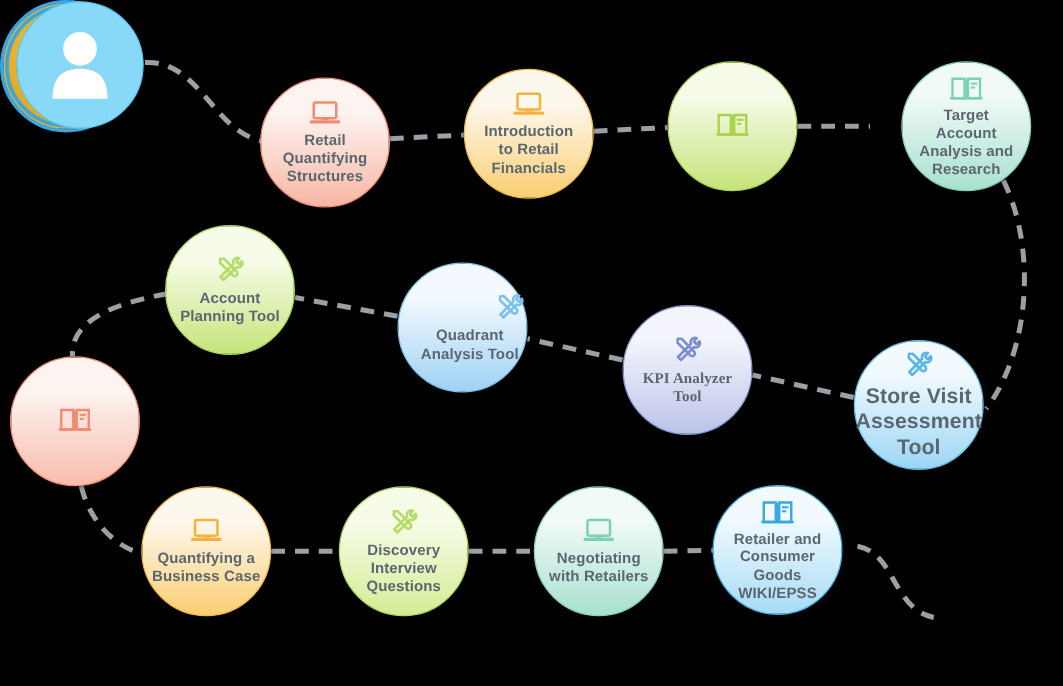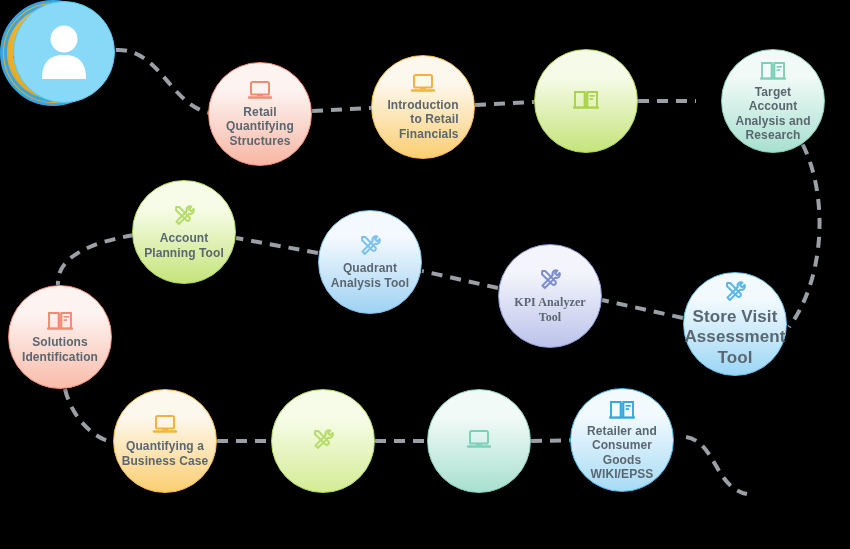--- a/index.html
+++ b/index.html
@@ -153,21 +153,21 @@
       <div class="node" style="left: 208px; top: 62px; width: 104px; height: 104px; background: linear-gradient(rgb(253, 244, 241) 0%, rgb(253, 244, 241) 26%, rgb(247, 182, 164) 100%); border: 1.5px solid rgb(239, 143, 119);">
         <span class="nicon"><svg width="26" height="22" viewBox="0 0 26 22">
             <rect x="4" y="2" width="18" height="12.5" rx="1.6" fill="none" stroke="#f08a70" stroke-width="2"></rect>
             <rect x="0.8" y="16.2" width="24.4" height="2.6" rx="1.3" fill="#f08a70"></rect>
             <rect x="10" y="14.5" width="6" height="1.8" fill="#f08a70"></rect>
           </svg></span>
         <div class="label" style="font-size: 12px;">Retail
 Quantifying
 Structures</div>
       </div>
-      <div class="node" style="left: 371px; top: 55px; width: 104px; height: 104px; background: linear-gradient(rgb(253, 248, 238) 0%, rgb(253, 248, 238) 26%, rgb(251, 206, 114) 100%); border: 1.5px solid rgb(243, 186, 76); text-align: right;">
+      <div class="node" style="left: 371px; top: 55px; width: 104px; height: 104px; background: linear-gradient(rgb(253, 248, 238) 0%, rgb(253, 248, 238) 26%, rgb(251, 206, 114) 100%); border: 1.5px solid rgb(243, 186, 76);">
         <span class="nicon"><svg width="26" height="22" viewBox="0 0 26 22">
             <rect x="4" y="2" width="18" height="12.5" rx="1.6" fill="none" stroke="#f2b33e" stroke-width="2"></rect>
             <rect x="0.8" y="16.2" width="24.4" height="2.6" rx="1.3" fill="#f2b33e"></rect>
             <rect x="10" y="14.5" width="6" height="1.8" fill="#f2b33e"></rect>
           </svg></span>
         <div class="label" style="font-size: 12px;">Introduction
 to Retail
 Financials</div>
       </div>
       <div class="node" style="left: 534px; top: 49px; width: 104px; height: 104px; background: linear-gradient(rgb(246, 251, 233) 0%, rgb(246, 251, 233) 26%, rgb(197, 228, 122) 100%); border: 1.5px solid rgb(173, 212, 86);">
@@ -208,21 +208,21 @@
       <div class="node" style="left: 498px; top: 244px; width: 104px; height: 104px; background: linear-gradient(rgb(244, 245, 252) 0%, rgb(244, 245, 252) 26%, rgb(188, 195, 234) 100%); border: 1.5px solid rgb(139, 154, 214);">
         <span class="nicon"><svg width="26" height="24" viewBox="0 0 26 24">
             <g stroke="#7b8ed0" stroke-width="2" fill="none" stroke-linecap="round" stroke-linejoin="round">
               <path d="M 20.4 2.6 a 3.4 3.4 0 0 0 -4.6 4.4 L 5.4 17.6 l 2.4 2.4 L 18.2 9.6 a 3.4 3.4 0 0 0 4.4 -4.6 l -2.4 2.4 -2.2 -2.2 Z"></path>
               <path d="M 5.2 3 L 8.2 3 L 18.6 13.6 a 2.2 2.2 0 0 1 -3 3 L 5 6.2 Z"></path>
             </g>
           </svg></span>
         <div class="label" style="font-size: 12px; font-family: Liberation Serif, serif;">KPI Analyzer
 Tool</div>
       </div>
-      <div class="node" style="left: 318px; top: 210px; width: 104px; height: 104px; background: linear-gradient(rgb(243, 249, 254) 0%, rgb(243, 249, 254) 26%, rgb(159, 210, 243) 100%); border: 1.5px solid rgb(127, 195, 234);">
+      <div class="node" style="left: 318px; top: 210px; width: 104px; height: 104px; background: linear-gradient(rgb(243, 249, 254) 0%, rgb(243, 249, 254) 26%, rgb(159, 210, 243) 100%); border: 1.5px solid rgb(127, 195, 234); align-items: flex-end;">
         <span class="nicon"><svg width="26" height="24" viewBox="0 0 26 24">
             <g stroke="#7cc1ec" stroke-width="2" fill="none" stroke-linecap="round" stroke-linejoin="round">
               <path d="M 20.4 2.6 a 3.4 3.4 0 0 0 -4.6 4.4 L 5.4 17.6 l 2.4 2.4 L 18.2 9.6 a 3.4 3.4 0 0 0 4.4 -4.6 l -2.4 2.4 -2.2 -2.2 Z"></path>
               <path d="M 5.2 3 L 8.2 3 L 18.6 13.6 a 2.2 2.2 0 0 1 -3 3 L 5 6.2 Z"></path>
             </g>
           </svg></span>
         <div class="label" style="font-size: 12px;">Quadrant
 Analysis Tool</div>
       </div>
       <div class="node" style="left: 132px; top: 180px; width: 104px; height: 104px; background: linear-gradient(rgb(247, 252, 233) 0%, rgb(247, 252, 233) 26%, rgb(197, 228, 122) 100%); border: 1.5px solid rgb(175, 216, 95);">
@@ -237,46 +237,49 @@
       </div>
       <div class="node" style="left: 8px; top: 285px; width: 104px; height: 104px; background: linear-gradient(rgb(253, 244, 241) 0%, rgb(253, 244, 241) 26%, rgb(249, 188, 171) 100%); border: 1.5px solid rgb(239, 143, 119);">
         <span class="nicon"><svg width="26" height="22" viewBox="0 0 26 22">
             <path d="M 2 3 L 11.6 3 L 11.6 18.6 L 2 18.6 Z" fill="none" stroke="#f08a70" stroke-width="1.9"></path>
             <path d="M 14.4 3 L 24 3 L 24 18.6 L 14.4 18.6 Z" fill="none" stroke="#f08a70" stroke-width="1.9"></path>
             <rect x="16.6" y="6" width="5.2" height="1.7" fill="#f08a70"></rect>
             <rect x="16.6" y="9.2" width="3.4" height="1.7" fill="#f08a70"></rect>
             <path d="M 0.6 18.6 L 25.4 18.6" stroke="#f08a70" stroke-width="2" stroke-linecap="round" fill="none"></path>
             <path d="M 13 3.4 L 13 18.4" stroke="#f08a70" stroke-width="1.6"></path>
           </svg></span>
-        <div class="label" style="font-size: 12px;">Solutions
-Identification</div>
       </div>
       <div class="node" style="left: 113px; top: 389px; width: 104px; height: 104px; background: linear-gradient(rgb(253, 248, 238) 0%, rgb(253, 248, 238) 26%, rgb(251, 206, 114) 100%); border: 1.5px solid rgb(243, 186, 76);">
         <span class="nicon"><svg width="26" height="22" viewBox="0 0 26 22">
             <rect x="4" y="2" width="18" height="12.5" rx="1.6" fill="none" stroke="#f2b33e" stroke-width="2"></rect>
             <rect x="0.8" y="16.2" width="24.4" height="2.6" rx="1.3" fill="#f2b33e"></rect>
             <rect x="10" y="14.5" width="6" height="1.8" fill="#f2b33e"></rect>
           </svg></span>
         <div class="label" style="font-size: 12px; text-align: center;">Quantifying a
 Business Case</div>
       </div>
       <div class="node" style="left: 271px; top: 389px; width: 104px; height: 104px; background: linear-gradient(rgb(247, 252, 233) 0%, rgb(247, 252, 233) 26%, rgb(212, 236, 149) 100%); border: 1.5px solid rgb(175, 216, 95);">
         <span class="nicon"><svg width="26" height="24" viewBox="0 0 26 24">
             <g stroke="#b5dc6a" stroke-width="2" fill="none" stroke-linecap="round" stroke-linejoin="round">
               <path d="M 20.4 2.6 a 3.4 3.4 0 0 0 -4.6 4.4 L 5.4 17.6 l 2.4 2.4 L 18.2 9.6 a 3.4 3.4 0 0 0 4.4 -4.6 l -2.4 2.4 -2.2 -2.2 Z"></path>
               <path d="M 5.2 3 L 8.2 3 L 18.6 13.6 a 2.2 2.2 0 0 1 -3 3 L 5 6.2 Z"></path>
             </g>
           </svg></span>
+        <div class="label" style="font-size: 12px;">Discovery
+Interview
+Questions</div>
       </div>
       <div class="node" style="left: 427px; top: 389px; width: 104px; height: 104px; background: linear-gradient(rgb(241, 250, 247) 0%, rgb(241, 250, 247) 26%, rgb(168, 224, 208) 100%); border: 1.5px solid rgb(134, 207, 187);">
         <span class="nicon"><svg width="26" height="22" viewBox="0 0 26 22">
             <rect x="4" y="2" width="18" height="12.5" rx="1.6" fill="none" stroke="#7ecfb8" stroke-width="2"></rect>
             <rect x="0.8" y="16.2" width="24.4" height="2.6" rx="1.3" fill="#7ecfb8"></rect>
             <rect x="10" y="14.5" width="6" height="1.8" fill="#7ecfb8"></rect>
           </svg></span>
+        <div class="label" style="font-size: 12px;">Negotiating
+with Retailers</div>
       </div>
       <div class="node" style="left: 570px; top: 388px; width: 104px; height: 104px; background: linear-gradient(rgb(242, 250, 254) 0%, rgb(242, 250, 254) 26%, rgb(167, 219, 245) 100%); border: 1.5px solid rgb(73, 179, 228); align-items: center;">
         <span class="nicon"><svg width="26" height="22" viewBox="0 0 26 22">
             <path d="M 2 3 L 11.6 3 L 11.6 18.6 L 2 18.6 Z" fill="none" stroke="#32a9e0" stroke-width="1.9"></path>
             <path d="M 14.4 3 L 24 3 L 24 18.6 L 14.4 18.6 Z" fill="none" stroke="#32a9e0" stroke-width="1.9"></path>
             <rect x="16.6" y="6" width="5.2" height="1.7" fill="#32a9e0"></rect>
             <rect x="16.6" y="9.2" width="3.4" height="1.7" fill="#32a9e0"></rect>
             <path d="M 0.6 18.6 L 25.4 18.6" stroke="#32a9e0" stroke-width="2" stroke-linecap="round" fill="none"></path>
             <path d="M 13 3.4 L 13 18.4" stroke="#32a9e0" stroke-width="1.6"></path>
           </svg></span>

